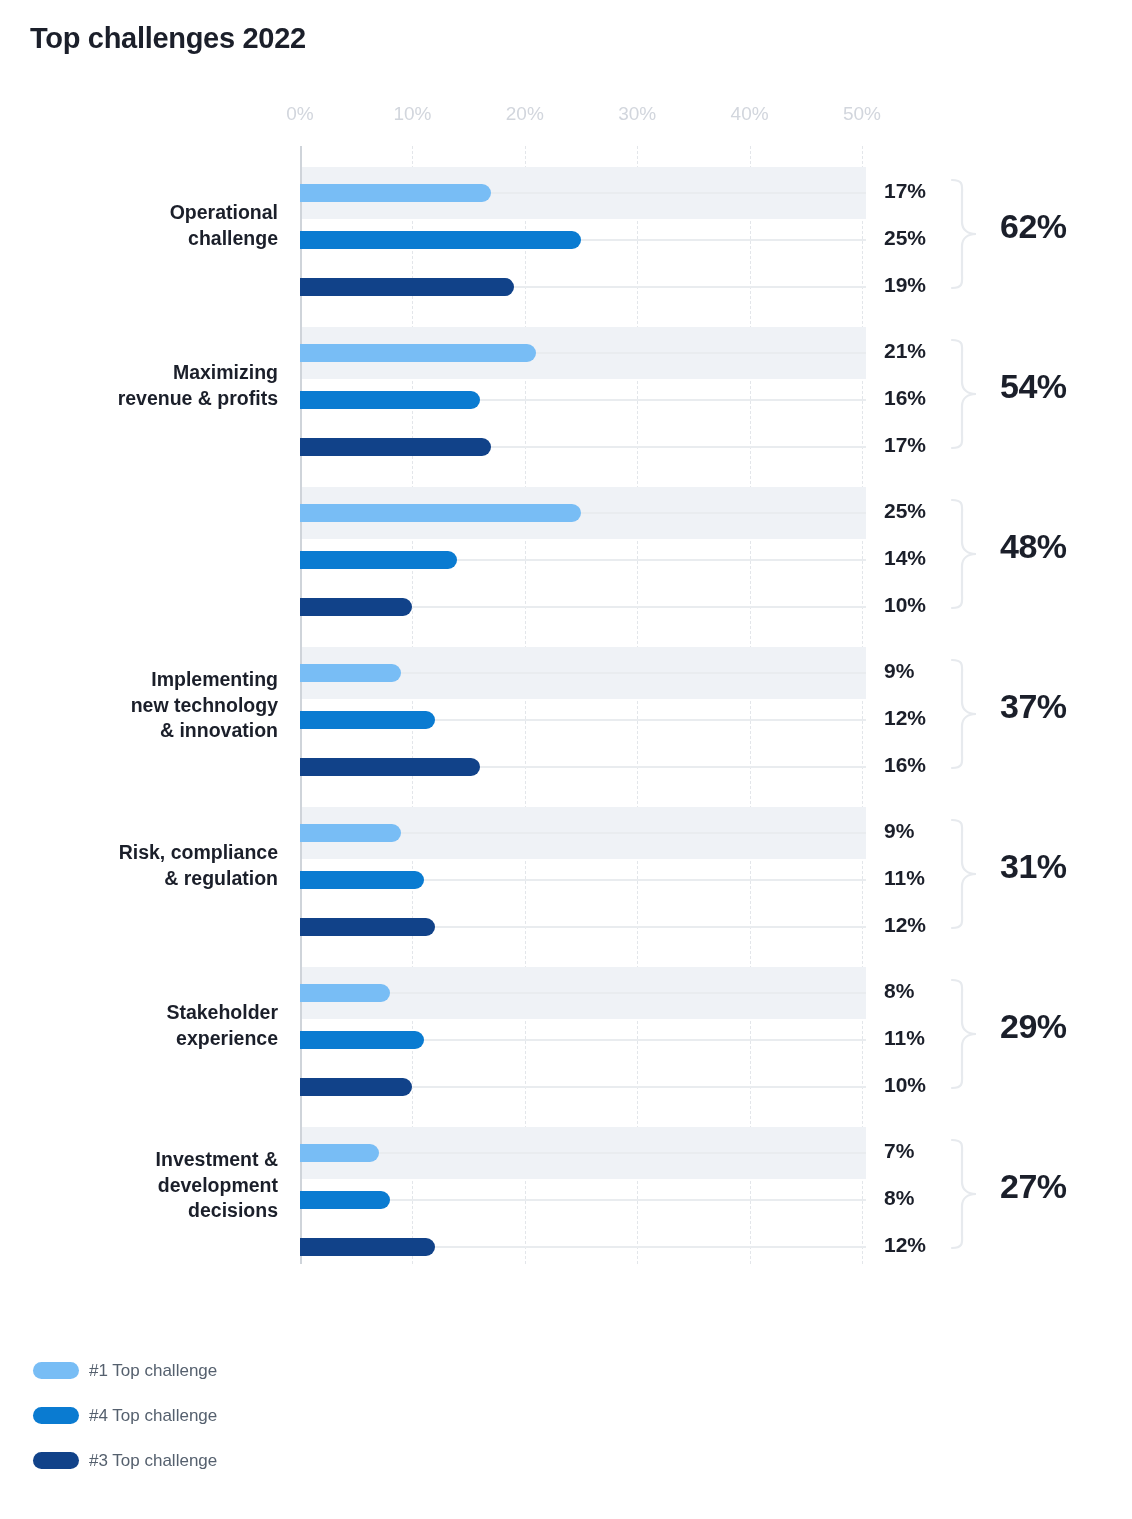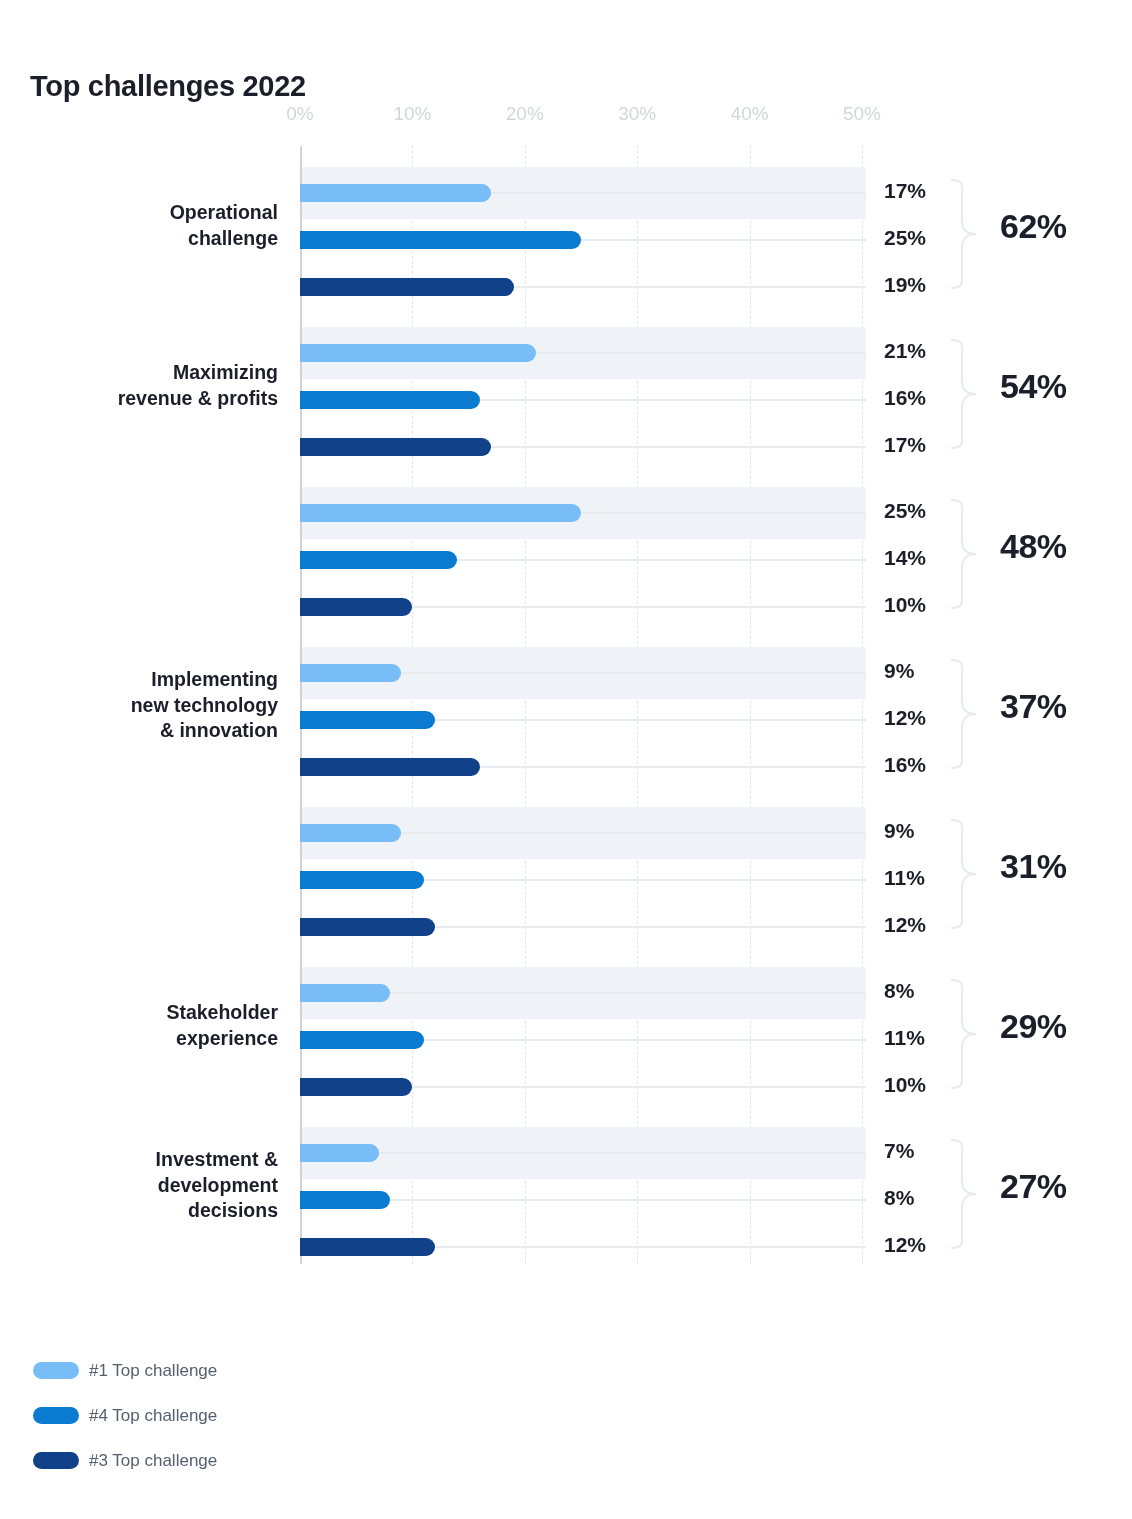--- a/index.html
+++ b/index.html
@@ -18,21 +18,20 @@
 
   
   .chart-title {
     position: absolute;
     left: 30px;
     top: 22px;
     font-size: 29px;
     font-weight: bold;
     color: #1b1f2a;
     letter-spacing: -0.3px;
-    margin-top: 48px;
   }
 
   
   .plot {
     position: absolute;
     left: 0;
     top: 0;
     width: 1132px;
     height: 1310px;
   }
@@ -319,20 +318,22 @@
         </div>
         <div class="brace">
           <svg viewBox="0 0 30 112" fill="none" xmlns="http://www.w3.org/2000/svg">
             <path d="M2 2 C14 2 12 8 12 16 L12 44 C12 52 18 56 26 56 C18 56 12 60 12 68 L12 96 C12 104 14 110 2 110" stroke="#e7eaee" stroke-width="2.2" stroke-linecap="round" fill="none"></path>
           </svg>
         </div>
         <div class="total">37%</div>
       </div>
       <div class="group">
         <div class="band"></div>
+        <div class="cat-label">Risk, compliance
+&amp; regulation</div>
         <div class="row r0">
           <div class="track"></div>
           <div class="bar s0" style="width: 101.16px;"></div>
           <div class="val-label">9%</div>
         </div>
         <div class="row r1">
           <div class="track"></div>
           <div class="bar s1" style="width: 123.64px;"></div>
           <div class="val-label">11%</div>
         </div>

